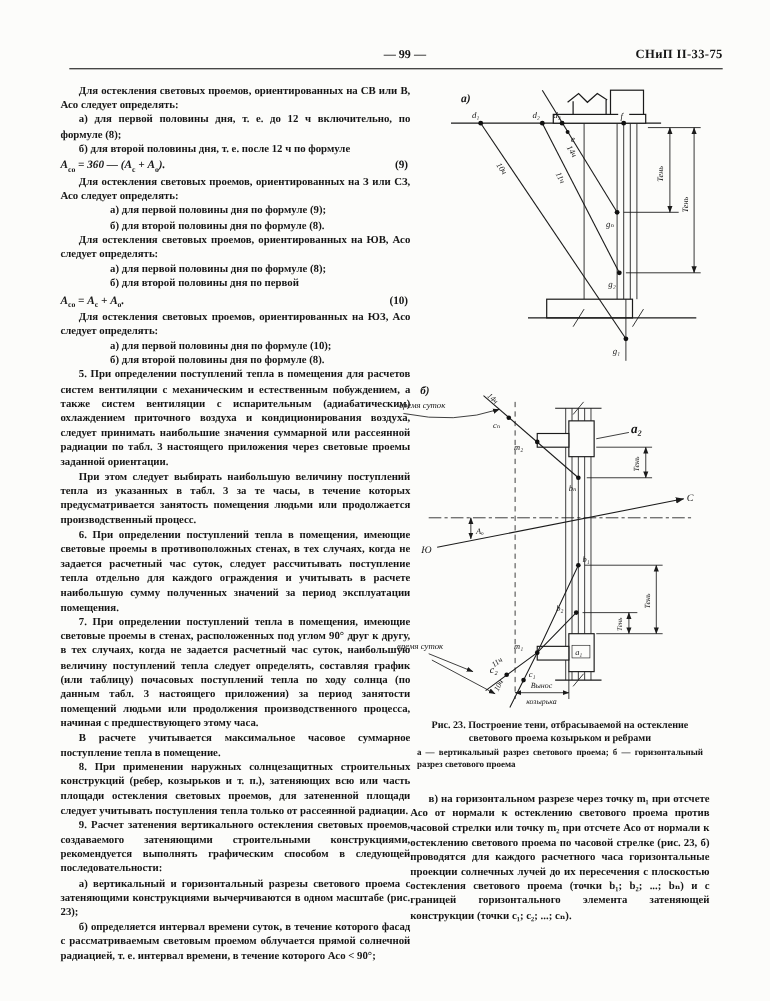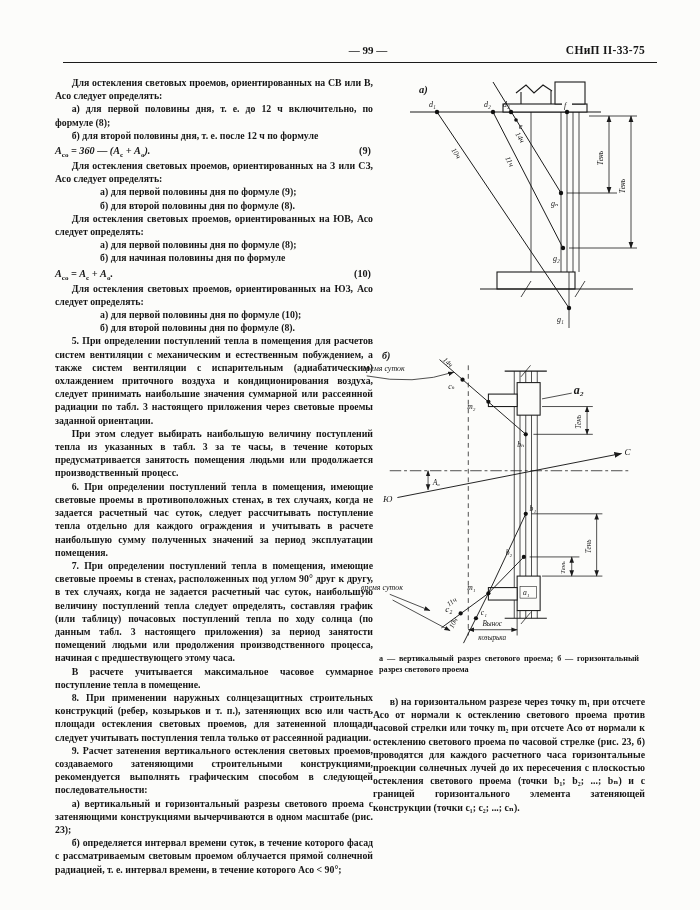--- a/index.html
+++ b/index.html
@@ -1,20 +1,20 @@
 <!DOCTYPE html>
 <html><head>
 <meta charset="utf-8">
 <style>
   html,body{margin:0;padding:0;}
   body{width:700px;height:910px;background:#efefec;font-family:"Liberation Serif","DejaVu Serif",serif;}
   .page{position:relative;width:700px;height:910px;background:#fcfcfa;color:#161616;overflow:hidden;}
   .header{position:absolute;top:44px;left:63px;width:594px;height:16px;}
   .pagenum{position:absolute;left:16px;right:0;text-align:center;font-weight:bold;font-size:11px;}
-  .doccode{position:absolute;right:12px;font-weight:bold;font-size:11.5px;letter-spacing:.3px;}
+  .doccode{position:absolute;right:0;font-weight:bold;font-size:11.5px;letter-spacing:.3px;}
   .rule{position:absolute;top:62px;left:63px;width:594px;border-top:1.6px solid #1b1b1b;}
   .cols{position:absolute;top:76px;left:55px;width:600px;display:flex;}
   .col-left{width:318px;}
   .col-right{width:272px;}
   .col-left p,.col-right p{margin:0;font-size:9.8px;line-height:13.2px;font-weight:bold;text-align:justify;text-indent:1.7em;}
   p.deep{text-indent:4.6em;text-align:left;}
   .formula{position:relative;text-align:left;font-size:10.2px;font-weight:bold;margin:1px 0;height:15px;line-height:15px;}
   .formula i{font-style:italic;}
   .formula sub{font-size:7px;}
   .formula .num{position:absolute;right:2px;top:0;font-style:normal;}
@@ -54,21 +54,21 @@
       <p>б) для второй половины дня, т. е. после 12 ч по формуле</p>
       <div class="formula">
         <span><i>А</i><sub>со</sub><i> = 360 — (А</i><sub>с</sub><i> + А</i><sub>о</sub><i>).</i></span>
         <span class="num">(9)</span>
       </div>
       <p>Для остекления световых проемов, ориентированных на З или СЗ, Асо следует определять:</p>
       <p class="deep">а) для первой половины дня по формуле (9);</p>
       <p class="deep">б) для второй половины дня по формуле (8).</p>
       <p>Для остекления световых проемов, ориентированных на ЮВ, Асо следует определять:</p>
       <p class="deep">а) для первой половины дня по формуле (8);</p>
-      <p class="deep">б) для начиная половины дня по формуле</p>
+      <p class="deep">б) для второй половины дня по первой</p>
       <div class="formula">
         <span><i>А</i><sub>со</sub><i> = А</i><sub>с</sub><i> + А</i><sub>о</sub><i>.</i></span>
         <span class="num">(10)</span>
       </div>
       <p>Для остекления световых проемов, ориентированных на ЮЗ, Асо следует определять:</p>
       <p class="deep">а) для первой половины дня по формуле (10);</p>
       <p class="deep">б) для второй половины дня по формуле (8).</p>
       <p>5. При определении поступлений тепла в помещения для расчетов систем вентиляции с механическим и естественным побуждением, а также систем вентиляции с испарительным (адиабатическим) охлаждением приточного воздуха и кондиционирования воздуха, следует принимать наибольшие значения суммарной или рассеянной радиации по табл. 3 настоящего приложения через световые проемы заданной ориентации.</p>
       <p>При этом следует выбирать наибольшую величину поступлений тепла из указанных в табл. 3 за те часы, в течение которых предусматривается занятость помещения людьми или продолжается производственный процесс.</p>
       <p>6. При определении поступлений тепла в помещения, имеющие световые проемы в противоположных стенах, в тех случаях, когда не задается расчетный час суток, следует рассчитывать поступление тепла отдельно для каждого ограждения и учитывать в расчете наибольшую сумму полученных значений за период эксплуатации помещения.</p>
@@ -245,20 +245,21 @@
         <text class="lbl2" x="23" y="163">Ю</text>
         <text class="lbl" x="75" y="145">Аₒ</text>
         <text class="dim" x="230" y="79" text-anchor="middle" transform="rotate(-90 230 79)">Тень</text>
         <text class="dims" x="213" y="231" text-anchor="middle" transform="rotate(-90 213 231)">Тень</text>
         <text class="dim" x="240" y="209" text-anchor="middle" transform="rotate(-90 240 209)">Тень</text>
         <text class="dim" x="137" y="292" text-anchor="middle">Вынос</text>
         <text class="dim" x="137" y="307" text-anchor="middle">козырька</text>
       </svg>
 
       <div class="figcap">
+        <p class="l1" style="text-indent:0;">Рис. 23. Построение тени, отбрасываемой на остекление светового проема козырьком и ребрами</p>
         <p class="l2" style="text-indent:0;">а — вертикальный разрез светового проема; б — горизонтальный разрез светового проема</p>
       </div>
 
       <div class="rtext">
         <p>в) на горизонтальном разрезе через точку m₁ при отсчете Асо от нормали к остеклению светового проема против часовой стрелки или точку m₂ при отсчете Асо от нормали к остеклению светового проема по часовой стрелке (рис. 23, б) проводятся для каждого расчетного часа горизонтальные проекции солнечных лучей до их пересечения с плоскостью остекления светового проема (точки b₁; b₂; ...; bₙ) и с границей горизонтального элемента затеняющей конструкции (точки c₁; c₂; ...; cₙ).</p>
       </div>
 
     </div>
   </div>
 </div>

